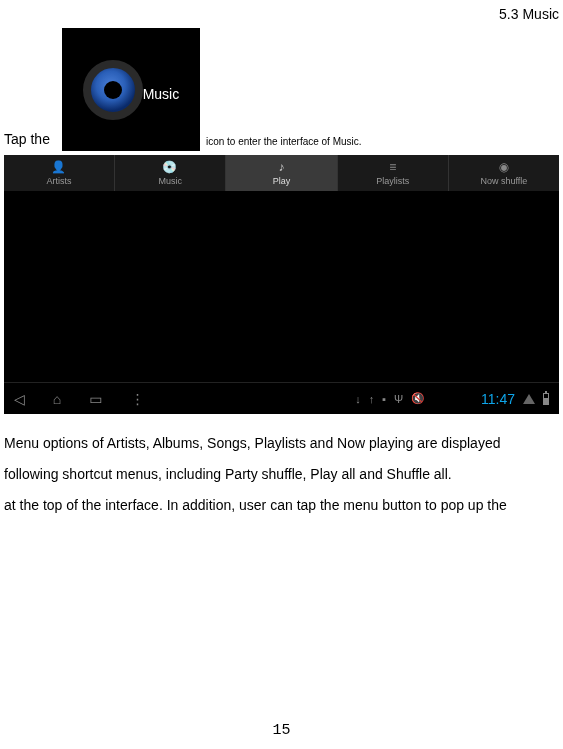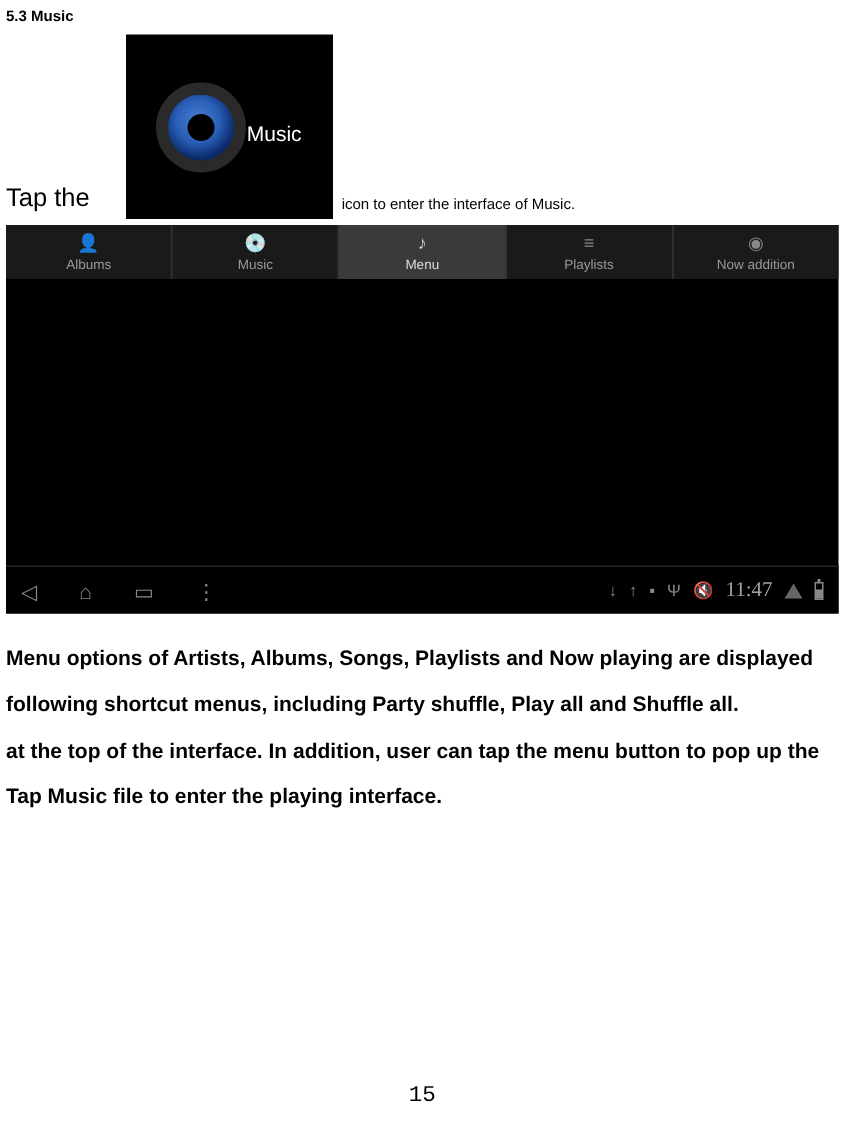--- a/index.html
+++ b/index.html
@@ -10,32 +10,33 @@
     body {
       width: 563px;
       height: 749px;
       background: #fff;
       font-family: Arial, sans-serif;
       color: #000;
       padding: 6px 4px;
       position: relative;
     }
     .section-title {
-      font-weight: bold;
-      font-size: 10px;
+      font-weight: normal;
+      font-size: 14px;
       margin-bottom: 6px;
+      text-align: right;
     }
     .tap-line {
       display: flex;
       align-items: flex-end;
       margin-bottom: 4px;
     }
     .tap-prefix {
-      font-size: 17px;
-      margin-right: 24px;
+      font-size: 14px;
+      margin-right: 12px;
       padding-bottom: 4px;
     }
     .tap-suffix {
       font-size: 10px;
       margin-left: 6px;
       padding-bottom: 4px;
     }
     .music-icon-box {
       width: 138px;
       height: 123px;
@@ -132,23 +133,24 @@
       display: flex;
       align-items: center;
       gap: 8px;
       padding-right: 10px;
     }
     .nav-status-icon {
       color: #888;
       font-size: 11px;
     }
     .clock {
-      color: #a3a3a3;
-      font-size: 14px;
-      font-family: Liberation Serif, serif;
+      color: #0ea5e9;
+      font-size: 14px;
+      font-family: Liberation Sans, sans-serif;
+      margin-left: 48px;
     }
     .wifi-triangle {
       width: 0;
       height: 0;
       border-left: 6px solid transparent;
       border-right: 6px solid transparent;
       border-bottom: 10px solid #666;
     }
     .battery {
       width: 6px;
@@ -174,21 +176,20 @@
       height: 60%;
       background: #888;
     }
     .body-text {
       font-size: 14px;
       line-height: 2.2;
       margin-top: 14px;
     }
     .body-text p {
       margin: 0;
-      font-weight: bold;
     }
     .page-number {
       position: absolute;
       bottom: 10px;
       left: 50%;
       transform: translateX(-50%);
       font-size: 15px;
       font-family: Liberation Mono, monospace;
     }
   </style>
@@ -203,37 +204,37 @@
     <div class="music-disc"></div>
     <div class="music-label">Music</div>
   </div>
   <span class="tap-suffix">icon to enter the interface of Music.</span>
 </div>
 
 <div class="tablet-shot">
   <div class="tabs-row">
     <div class="tab">
       <span class="tab-icon">👤</span>
-      <span>Albums</span>
+      <span>Artists</span>
     </div>
     <div class="tab">
       <span class="tab-icon">💿</span>
       <span>Music</span>
     </div>
     <div class="tab active">
       <span class="tab-icon">♪</span>
-      <span>Menu</span>
+      <span>Play</span>
     </div>
     <div class="tab">
       <span class="tab-icon">≡</span>
       <span>Playlists</span>
     </div>
     <div class="tab">
       <span class="tab-icon">◉</span>
-      <span>Now addition</span>
+      <span>Now shuffle</span>
     </div>
   </div>
 
   <div class="nav-bar">
     <div class="nav-left">
       <span class="nav-icon">◁</span>
       <span class="nav-icon">⌂</span>
       <span class="nav-icon">▭</span>
       <span class="nav-icon">⋮</span>
     </div>
@@ -247,16 +248,15 @@
       <span class="wifi-triangle"></span>
       <span class="battery"></span>
     </div>
   </div>
 </div>
 
 <div class="body-text">
   <p>Menu options of Artists, Albums, Songs, Playlists and Now playing are displayed</p>
   <p>following shortcut menus, including Party shuffle, Play all and Shuffle all.</p>
   <p>at the top of the interface. In addition, user can tap the menu button to pop up the</p>
-  <p>Tap Music file to enter the playing interface.</p>
 </div>
 
 <div class="page-number">15</div>
 
 </body></html>

